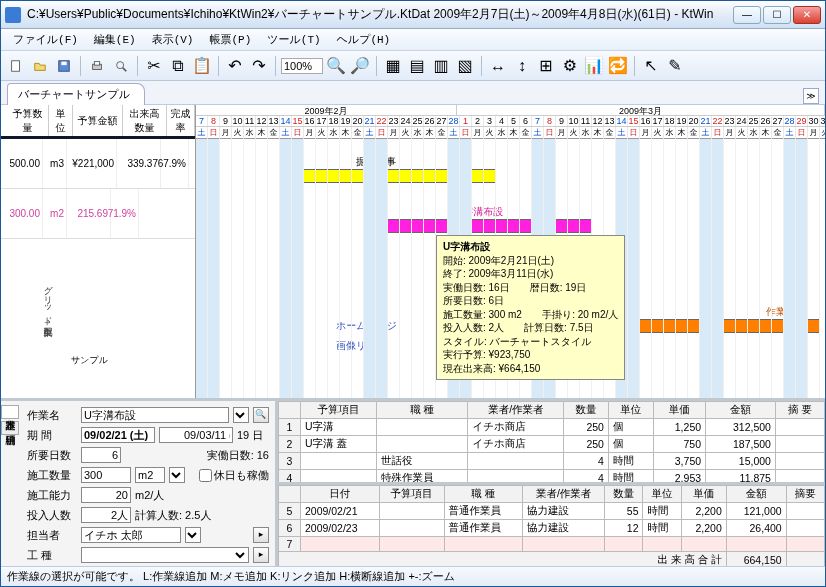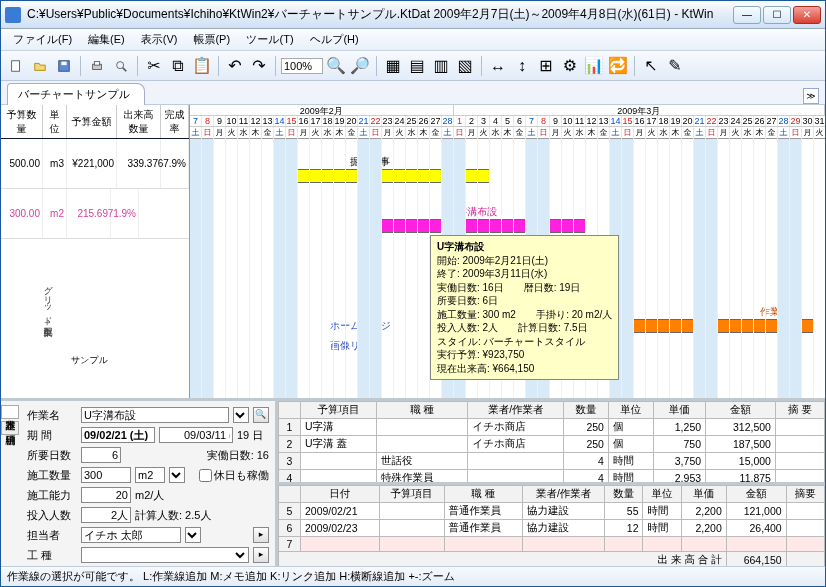--- a/index.html
+++ b/index.html
@@ -5,32 +5,32 @@
 * { margin: 0; padding: 0; box-sizing: border-box; font-family: "MS UI Gothic", "Meiryo", sans-serif; }
 body { background: #e8e8e8; overflow: hidden; }
 .window { width: 826px; height: 587px; background: #fff; border: 1px solid #1a5a9a; display: flex; flex-direction: column; }
 .titlebar { height: 28px; background: linear-gradient(#fdfdfe, #e6eef8 45%, #cfe0f5); display: flex; align-items: center; padding: 0 4px; font-size: 12px; color: #000; border-bottom: 1px solid #9ab; }
 .titlebar .icon { width: 16px; height: 16px; background: #3a7bd5; border-radius: 2px; margin-right: 6px; }
 .titlebar .title { flex: 1; white-space: nowrap; overflow: hidden; }
 .winbtns { display: flex; gap: 2px; }
 .winbtn { width: 28px; height: 18px; border: 1px solid #8ab; background: linear-gradient(#f7fbff,#d8e8f8); border-radius: 3px; font-size: 10px; text-align: center; line-height: 15px; cursor: pointer; }
 .winbtn.close { background: linear-gradient(#f5a0a0,#d94030); color: #fff; border-color: #a03020; }
 .menubar { height: 22px; background: linear-gradient(#fafcff,#e8f0fa); display: flex; align-items: center; font-size: 11px; padding: 0 4px; border-bottom: 1px solid #c8d4e0; }
-.menubar .mi { padding: 2px 8px; cursor: pointer; }
+.menubar .mi { padding: 2px 8px; cursor: pointer; font-family: Liberation Mono, monospace; }
 .toolbar { height: 30px; background: linear-gradient(#f7faff,#e2ecf8); border-bottom: 1px solid #b8c8d8; display: flex; align-items: center; padding: 0 4px; gap: 2px; }
 .tbtn { width: 22px; height: 22px; border: 1px solid transparent; display: flex; align-items: center; justify-content: center; cursor: pointer; border-radius: 2px; }
 .tsep { width: 1px; height: 20px; background: #b0c0d0; margin: 0 3px; }
 .zoom { font-size: 11px; padding: 1px 2px; border: 1px solid #aaa; background: #fff; width: 42px; }
 .tabstrip { height: 24px; background: #f0f4fa; border-bottom: 1px solid #bcd; display: flex; align-items: flex-end; padding-left: 6px; }
 .tab { padding: 3px 14px 3px 10px; font-size: 11px; background: #fff; border: 1px solid #aac; border-bottom: none; border-radius: 4px 8px 0 0; position: relative; top: 1px; }
 .tabstrip .collapse { margin-left: auto; margin-right: 6px; width: 16px; height: 16px; border: 1px solid #9ac; background: #fff; font-size: 9px; text-align: center; line-height: 14px; cursor: pointer; }
 .main { flex: 1; display: flex; flex-direction: column; overflow: hidden; }
 .chart-area { height: 296px; display: flex; overflow: hidden; border-bottom: 3px solid #c0c8d0; }
 .left-cols { flex: 0 0 189px; background: #fff; border-right: 1px solid #999; font-size: 10px; }
-.lc-head { height: 34px; display: flex; border-bottom: 1px solid #0f172a; }
+.lc-head { height: 34px; display: flex; border-bottom: 3px solid #0f172a; padding-left: 6px; }
 .lc-head div { border-right: 1px solid #ccc; padding: 2px 2px; text-align: center; display: flex; align-items: center; justify-content: center; }
 .lc-row { height: 50px; display: flex; border-bottom: 1px solid #ddd; }
 .lc-row div { border-right: 1px solid #eee; padding: 2px 2px; display: flex; align-items: center; justify-content: flex-end; }
 .chart { flex: 1; position: relative; overflow: auto; background: #fff; }
 .ch-head { height: 34px; border-bottom: 1px solid #999; position: relative; background: #fff; font-size: 9px; }
 .month-row { height: 11px; display: flex; border-bottom: 1px solid #ccc; }
 .month-row div { border-right: 1px solid #ccc; text-align: center; }
 .day-row { height: 11px; display: flex; border-bottom: 1px solid #ccc; }
 .day-row div { border-right: 1px solid #e8e8e8; text-align: center; width: 12px; flex-shrink: 0; }
 .wd-row { height: 12px; display: flex; }

